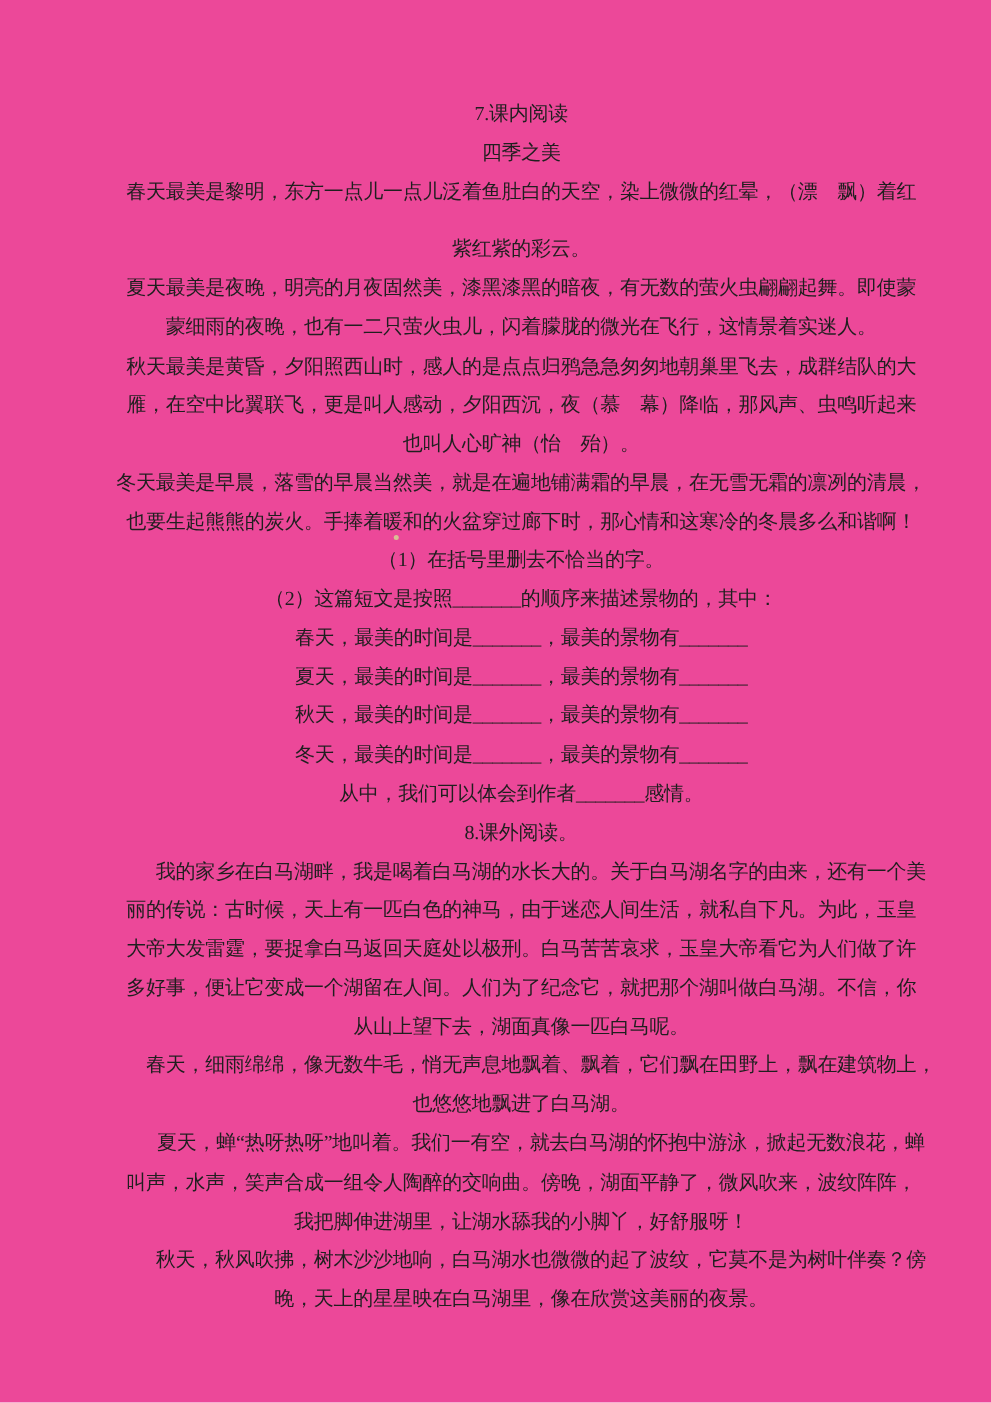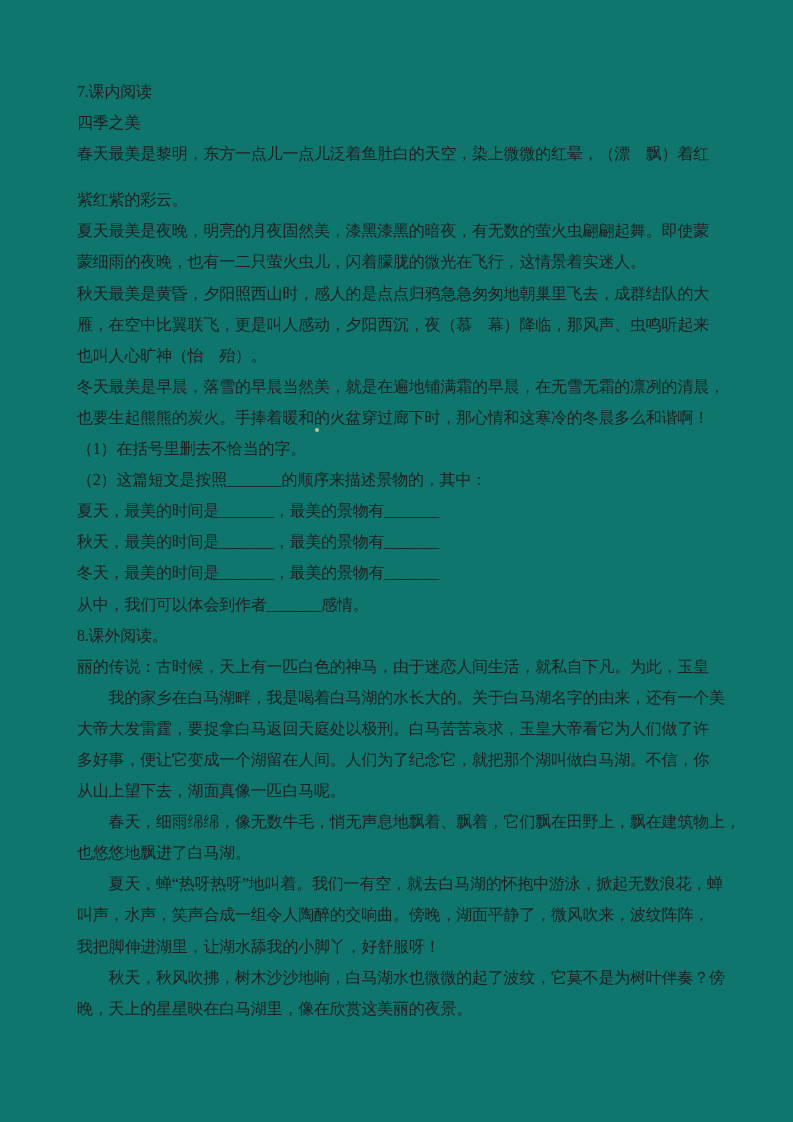--- a/index.html
+++ b/index.html
@@ -35,21 +35,21 @@
     top: 428px;
     width: 4px;
     height: 4px;
     border-radius: 50%;
     opacity: 0.85;
   }
 </style>
 </head>
 <body>
 
-<div class="page" style="background: #0f766e;">
+<div class="page" style="background: #ec4899; text-align: center;">
   <div class="content">
 
     <div class="line" style="color: rgb(31, 31, 31);">7.课内阅读</div>
     <div class="line" style="color: rgb(31, 31, 31);">四季之美</div>
 
     <div>
         <div class="line" style="color: rgb(31, 31, 31);">春天最美是黎明，东方一点儿一点儿泛着鱼肚白的天空，染上微微的红晕，（漂　飘）着红</div>
         <div class="line" style="color: rgb(31, 31, 31); margin-top: 15px;">紫红紫的彩云。</div>
         <div class="line" style="color: rgb(31, 31, 31);">夏天最美是夜晚，明亮的月夜固然美，漆黑漆黑的暗夜，有无数的萤火虫翩翩起舞。即使蒙</div>
         <div class="line" style="color: rgb(31, 31, 31);">蒙细雨的夜晚，也有一二只萤火虫儿，闪着朦胧的微光在飞行，这情景着实迷人。</div>
@@ -57,31 +57,32 @@
         <div class="line" style="color: rgb(31, 31, 31);">雁，在空中比翼联飞，更是叫人感动，夕阳西沉，夜（慕　幕）降临，那风声、虫鸣听起来</div>
         <div class="line" style="color: rgb(31, 31, 31);">也叫人心旷神（怡　殆）。</div>
         <div class="line" style="color: rgb(31, 31, 31);">冬天最美是早晨，落雪的早晨当然美，就是在遍地铺满霜的早晨，在无雪无霜的凛冽的清晨，</div>
         <div class="line" style="color: rgb(31, 31, 31);">也要生起熊熊的炭火。手捧着暖和的火盆穿过廊下时，那心情和这寒冷的冬晨多么和谐啊！</div>
       </div>
 
     <div class="line" style="color: rgb(31, 31, 31);">（1）在括号里删去不恰当的字。</div>
     <div class="line" style="color: rgb(31, 31, 31);">（2）这篇短文是按照_______的顺序来描述景物的，其中：</div>
 
     <div>
+        <div class="line" style="color: rgb(31, 31, 31);">春天，最美的时间是_______，最美的景物有_______</div>
         <div class="line" style="color: rgb(31, 31, 31);">夏天，最美的时间是_______，最美的景物有_______</div>
         <div class="line" style="color: rgb(31, 31, 31);">秋天，最美的时间是_______，最美的景物有_______</div>
         <div class="line" style="color: rgb(31, 31, 31);">冬天，最美的时间是_______，最美的景物有_______</div>
         <div class="line" style="color: rgb(31, 31, 31);">从中，我们可以体会到作者_______感情。</div>
       </div>
 
     <div class="line" style="color: rgb(31, 31, 31);">8.课外阅读。</div>
 
     <div>
+        <div class="line" style="color: rgb(31, 31, 31);">　　我的家乡在白马湖畔，我是喝着白马湖的水长大的。关于白马湖名字的由来，还有一个美</div>
         <div class="line" style="color: rgb(31, 31, 31);">丽的传说：古时候，天上有一匹白色的神马，由于迷恋人间生活，就私自下凡。为此，玉皇</div>
-        <div class="line" style="color: rgb(31, 31, 31);">　　我的家乡在白马湖畔，我是喝着白马湖的水长大的。关于白马湖名字的由来，还有一个美</div>
         <div class="line" style="color: rgb(31, 31, 31);">大帝大发雷霆，要捉拿白马返回天庭处以极刑。白马苦苦哀求，玉皇大帝看它为人们做了许</div>
         <div class="line" style="color: rgb(31, 31, 31);">多好事，便让它变成一个湖留在人间。人们为了纪念它，就把那个湖叫做白马湖。不信，你</div>
         <div class="line" style="color: rgb(31, 31, 31);">从山上望下去，湖面真像一匹白马呢。</div>
         <div class="line" style="color: rgb(31, 31, 31); font-family: Liberation Serif, serif;">　　春天，细雨绵绵，像无数牛毛，悄无声息地飘着、飘着，它们飘在田野上，飘在建筑物上，</div>
         <div class="line" style="color: rgb(31, 31, 31);">也悠悠地飘进了白马湖。</div>
         <div class="line" style="color: rgb(31, 31, 31);">　　夏天，蝉“热呀热呀”地叫着。我们一有空，就去白马湖的怀抱中游泳，掀起无数浪花，蝉</div>
         <div class="line" style="color: rgb(31, 31, 31);">叫声，水声，笑声合成一组令人陶醉的交响曲。傍晚，湖面平静了，微风吹来，波纹阵阵，</div>
         <div class="line" style="color: rgb(31, 31, 31);">我把脚伸进湖里，让湖水舔我的小脚丫，好舒服呀！</div>
         <div class="line" style="color: rgb(31, 31, 31);">　　秋天，秋风吹拂，树木沙沙地响，白马湖水也微微的起了波纹，它莫不是为树叶伴奏？傍</div>
         <div class="line" style="color: rgb(31, 31, 31);">晚，天上的星星映在白马湖里，像在欣赏这美丽的夜景。</div>

